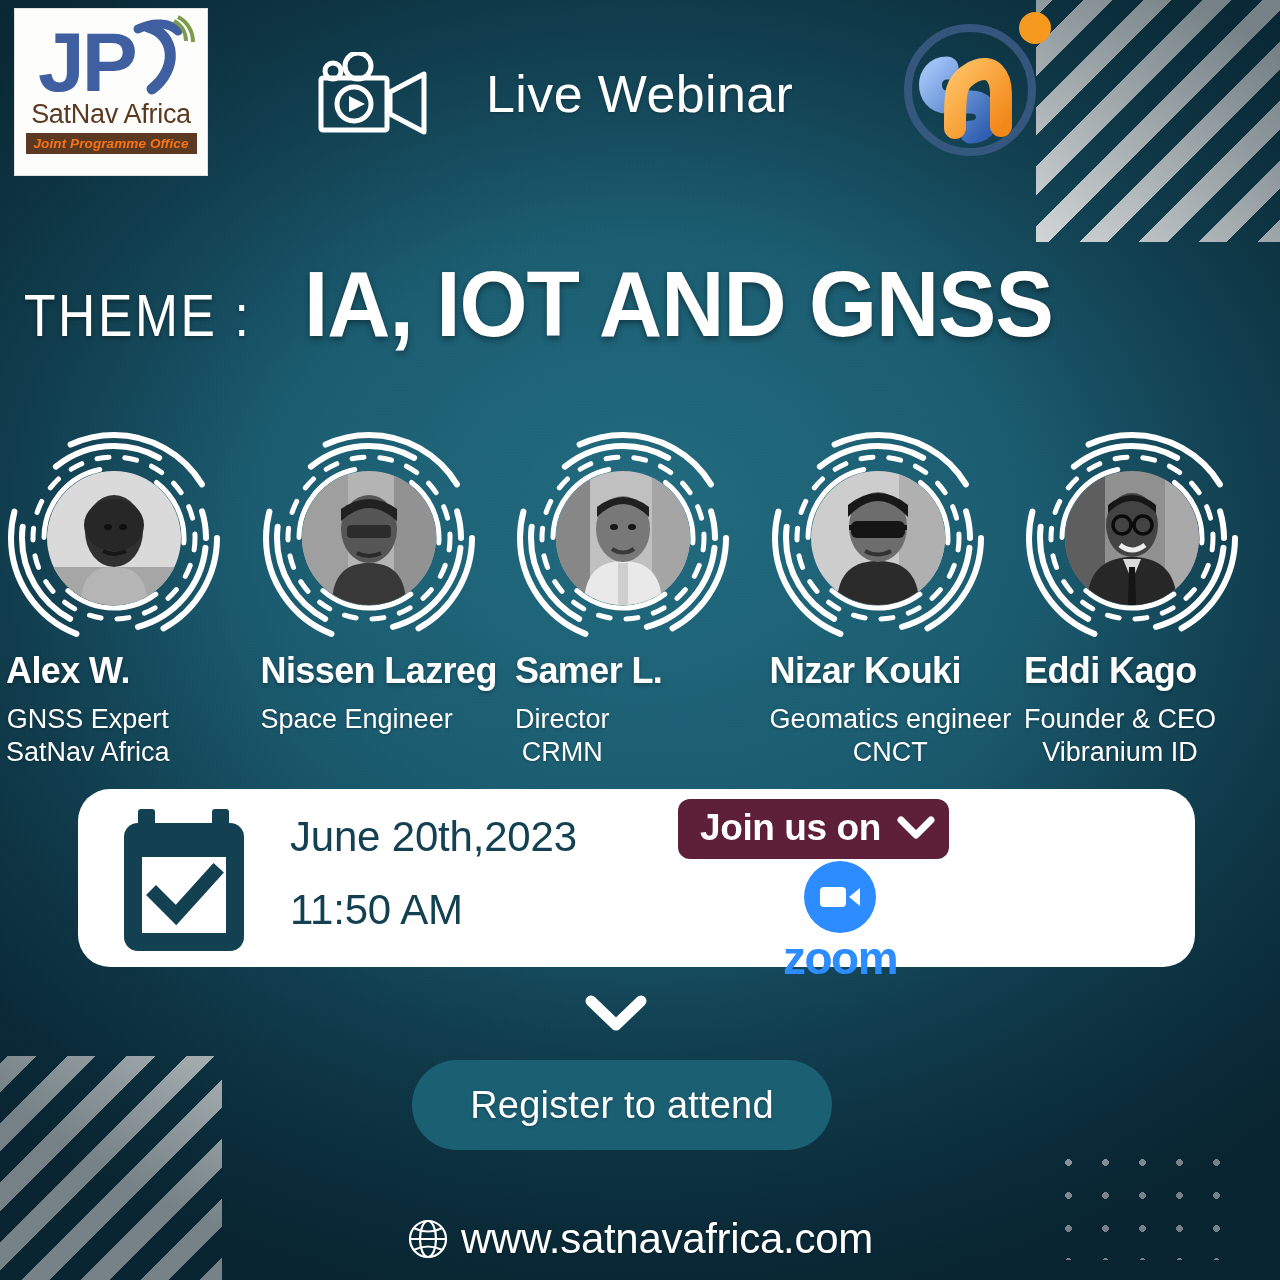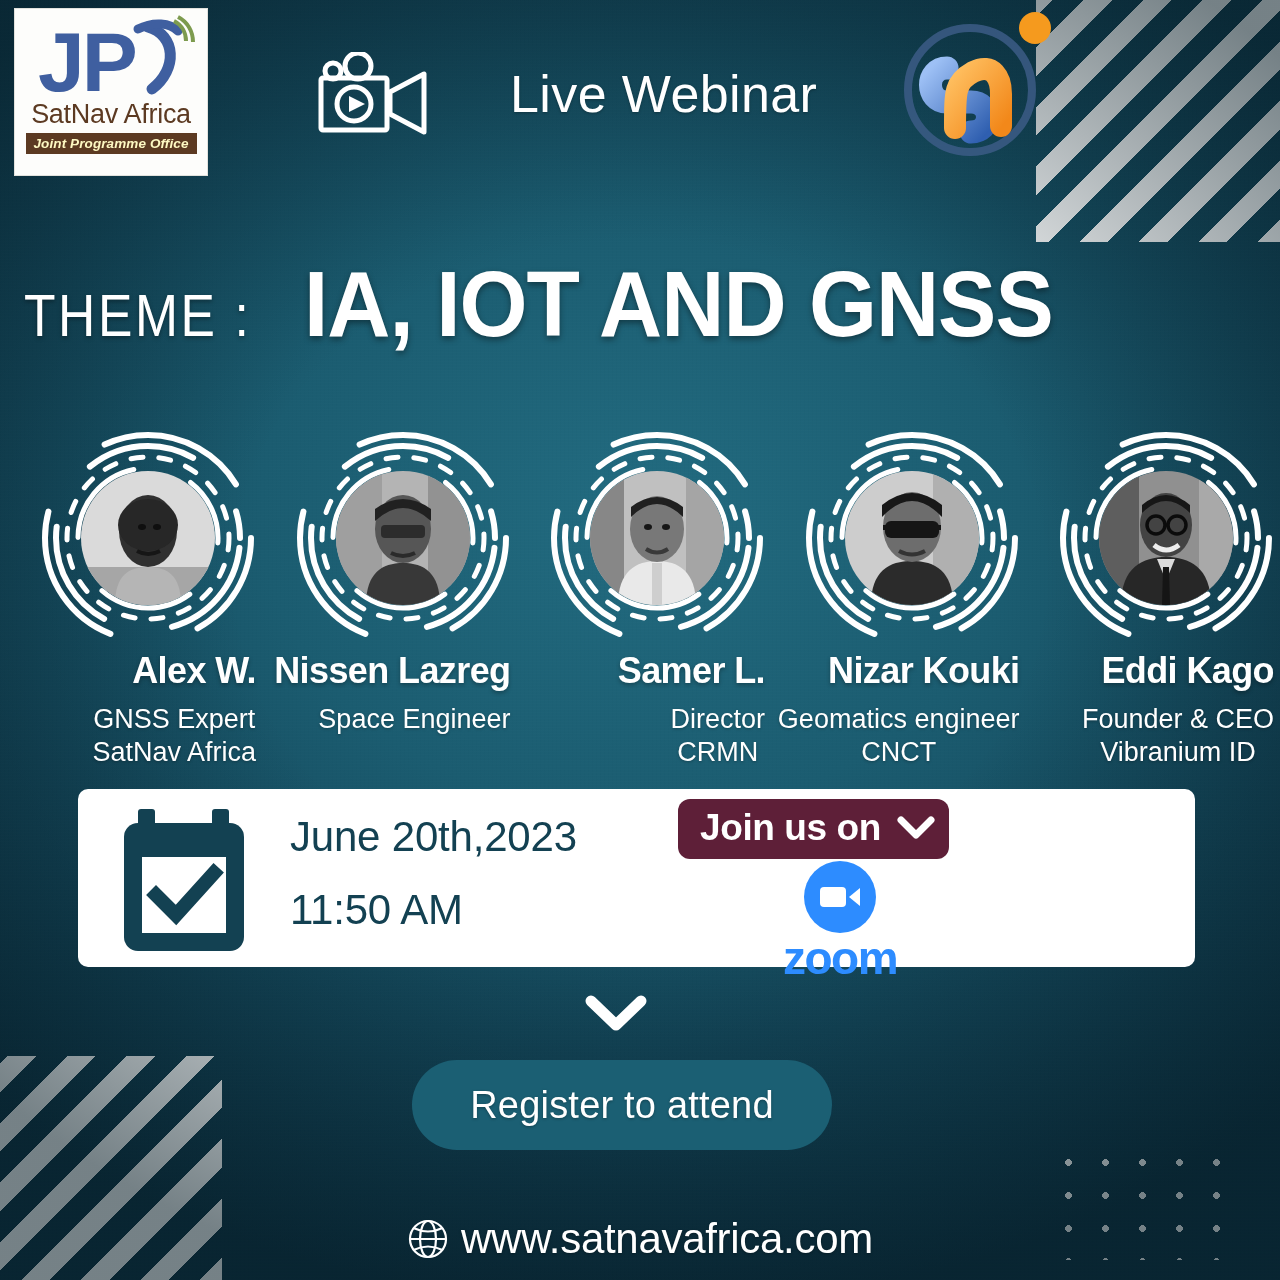--- a/index.html
+++ b/index.html
@@ -100,36 +100,36 @@
     font-size: 27px;
     color: #5c3a22;
     font-weight: 400;
     letter-spacing: -.3px;
     line-height: 1;
     margin-top: -4px;
   }
   .logo-jpo {
     margin-top: 5px;
     background: #5c3a22;
-    color: #fef9c3;
+    color: #f97316;
     font-style: italic;
     font-weight: bold;
     font-size: 13.5px;
     letter-spacing: .1px;
     padding: 3px 8px 3px 8px;
     white-space: nowrap;
   }
 
   .livewrap {
     position: absolute;
     left: 318px;
     top: 52px;
     display: flex;
     align-items: center;
-    gap: 76px;
+    gap: 52px;
   }
   .cam-icon { width: 116px; height: 84px; }
   .live-text {
     color: #ffffff;
     font-size: 52px;
     font-weight: 400;
     letter-spacing: .4px;
     white-space: nowrap;
     text-shadow: 0 1px 3px rgba(0,0,0,.28);
   }
@@ -180,21 +180,21 @@
     width: 1280px;
     display: flex;
     justify-content: space-between;
     padding: 0 6px;
     box-sizing: border-box;
   }
   .speaker {
     width: 250px;
     display: flex;
     flex-direction: column;
-    align-items: flex-end;
+    align-items: flex-start;
   }
   .portrait-wrap {
     position: relative;
     width: 216px;
     height: 216px;
     display: flex;
     align-items: center;
     justify-content: center;
   }
   .rings { position: absolute; left: 0; top: 0; }
@@ -228,21 +228,21 @@
   }
 
   
   .info-card {
     position: absolute;
     left: 78px;
     top: 789px;
     width: 1117px;
     height: 178px;
     background: #ffffff;
-    border-radius: 10px;
+    border-radius: 32px;
     box-sizing: border-box;
   }
   .cal-icon {
     position: absolute;
     left: 42px;
     top: 16px;
     width: 152px;
     height: 152px;
   }
   .date-block {

